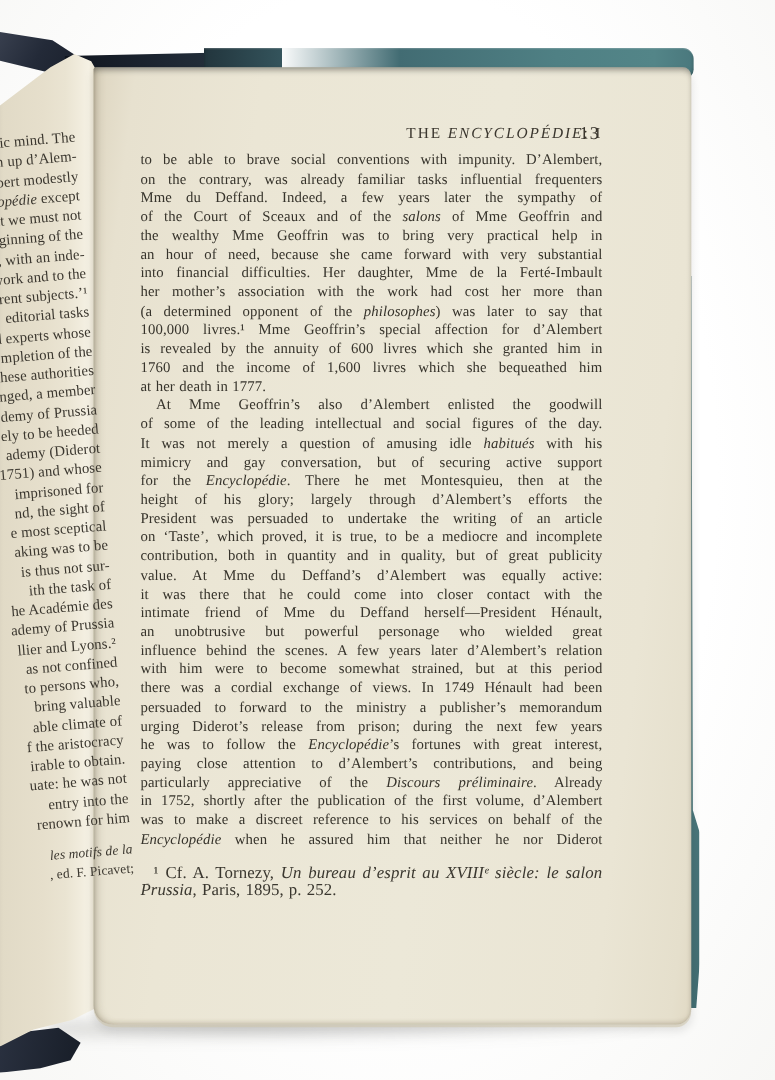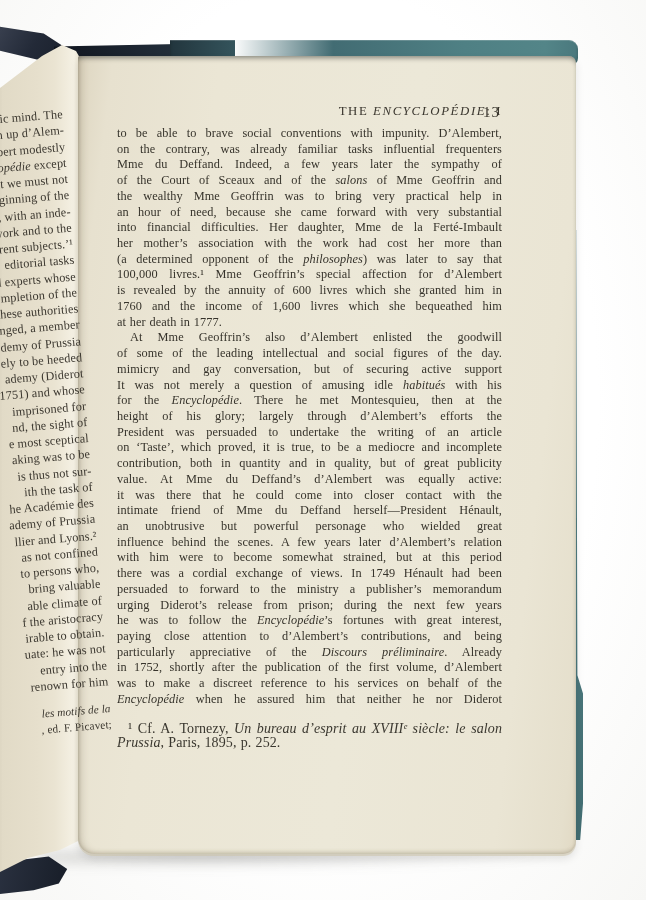--- a/index.html
+++ b/index.html
@@ -170,22 +170,22 @@
         <div class="line">an hour of need, because she came forward with very substantial</div>
         <div class="line">into financial difficulties. Her daughter, Mme de la Ferté-Imbault</div>
         <div class="line">her mother’s association with the work had cost her more than</div>
         <div class="line">(a determined opponent of the <i>philosophes</i>) was later to say that</div>
         <div class="line">100,000 livres.¹ Mme Geoffrin’s special affection for d’Alembert</div>
         <div class="line">is revealed by the annuity of 600 livres which she granted him in</div>
         <div class="line">1760 and the income of 1,600 livres which she bequeathed him</div>
         <div class="line nojust">at her death in 1777.</div>
         <div class="line indent">At Mme Geoffrin’s also d’Alembert enlisted the goodwill</div>
         <div class="line">of some of the leading intellectual and social figures of the day.</div>
+        <div class="line">It was not merely a question of amusing idle <i>habitués</i> with his</div>
         <div class="line">mimicry and gay conversation, but of securing active support</div>
-        <div class="line">It was not merely a question of amusing idle <i>habitués</i> with his</div>
         <div class="line">for the <i>Encyclopédie</i>. There he met Montesquieu, then at the</div>
         <div class="line">height of his glory; largely through d’Alembert’s efforts the</div>
         <div class="line">President was persuaded to undertake the writing of an article</div>
         <div class="line">on ‘Taste’, which proved, it is true, to be a mediocre and incomplete</div>
         <div class="line">contribution, both in quantity and in quality, but of great publicity</div>
         <div class="line">value. At Mme du Deffand’s d’Alembert was equally active:</div>
         <div class="line">it was there that he could come into closer contact with the</div>
         <div class="line">intimate friend of Mme du Deffand herself—President Hénault,</div>
         <div class="line">an unobtrusive but powerful personage who wielded great</div>
         <div class="line">influence behind the scenes. A few years later d’Alembert’s relation</div>

